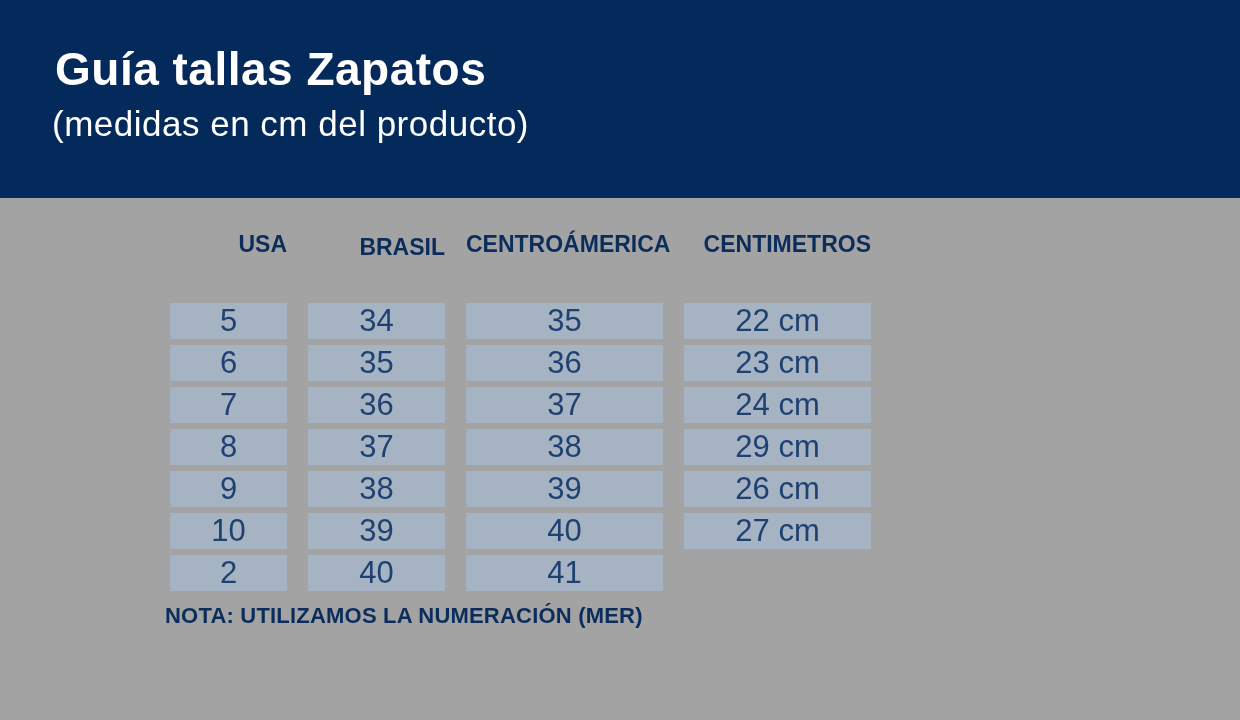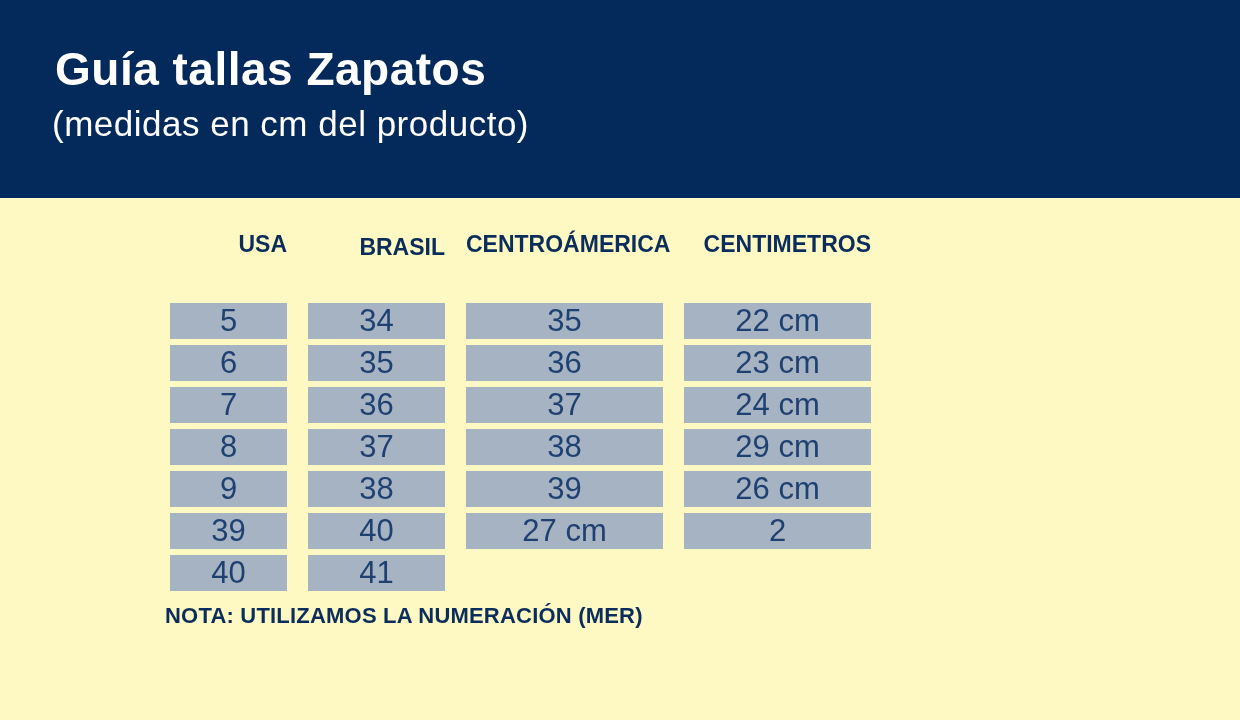--- a/index.html
+++ b/index.html
@@ -1,18 +1,18 @@
 <!DOCTYPE html>
 <html><head>
 <meta charset="utf-8">
 <style>
   html,body{margin:0;padding:0;background:#ffffff;}
   .canvas{
     position:relative;width:1240px;height:720px;overflow:hidden;
-    background:#fef9c3;font-family:"Liberation Sans",sans-serif;
+    background:#a3a3a3;font-family:"Liberation Sans",sans-serif;
   }
   
   .band{position:absolute;left:0;top:0;width:1240px;height:198px;background:#04295b;}
   .title{
     position:absolute;left:55px;top:42px;color:#ffffff;
     font-size:46px;font-weight:700;letter-spacing:.5px;white-space:nowrap;
   }
   .subtitle{
     position:absolute;left:52px;top:104px;color:#ffffff;
     font-size:35px;font-weight:400;letter-spacing:.5px;white-space:nowrap;
@@ -80,20 +80,21 @@
     <div class="cell">8</div>
     <div class="cell">37</div>
     <div class="cell">38</div>
     <div class="cell">29 cm</div>
 
     <div class="cell">9</div>
     <div class="cell">38</div>
     <div class="cell">39</div>
     <div class="cell">26 cm</div>
 
+    <div class="cell">10</div>
     <div class="cell">39</div>
     <div class="cell">40</div>
     <div class="cell">27 cm</div>
 
     <div class="cell">2</div>
     <div class="cell">40</div>
     <div class="cell">41</div>
   </div>
 
   <div class="note">NOTA: UTILIZAMOS LA NUMERACIÓN (MER)</div>

